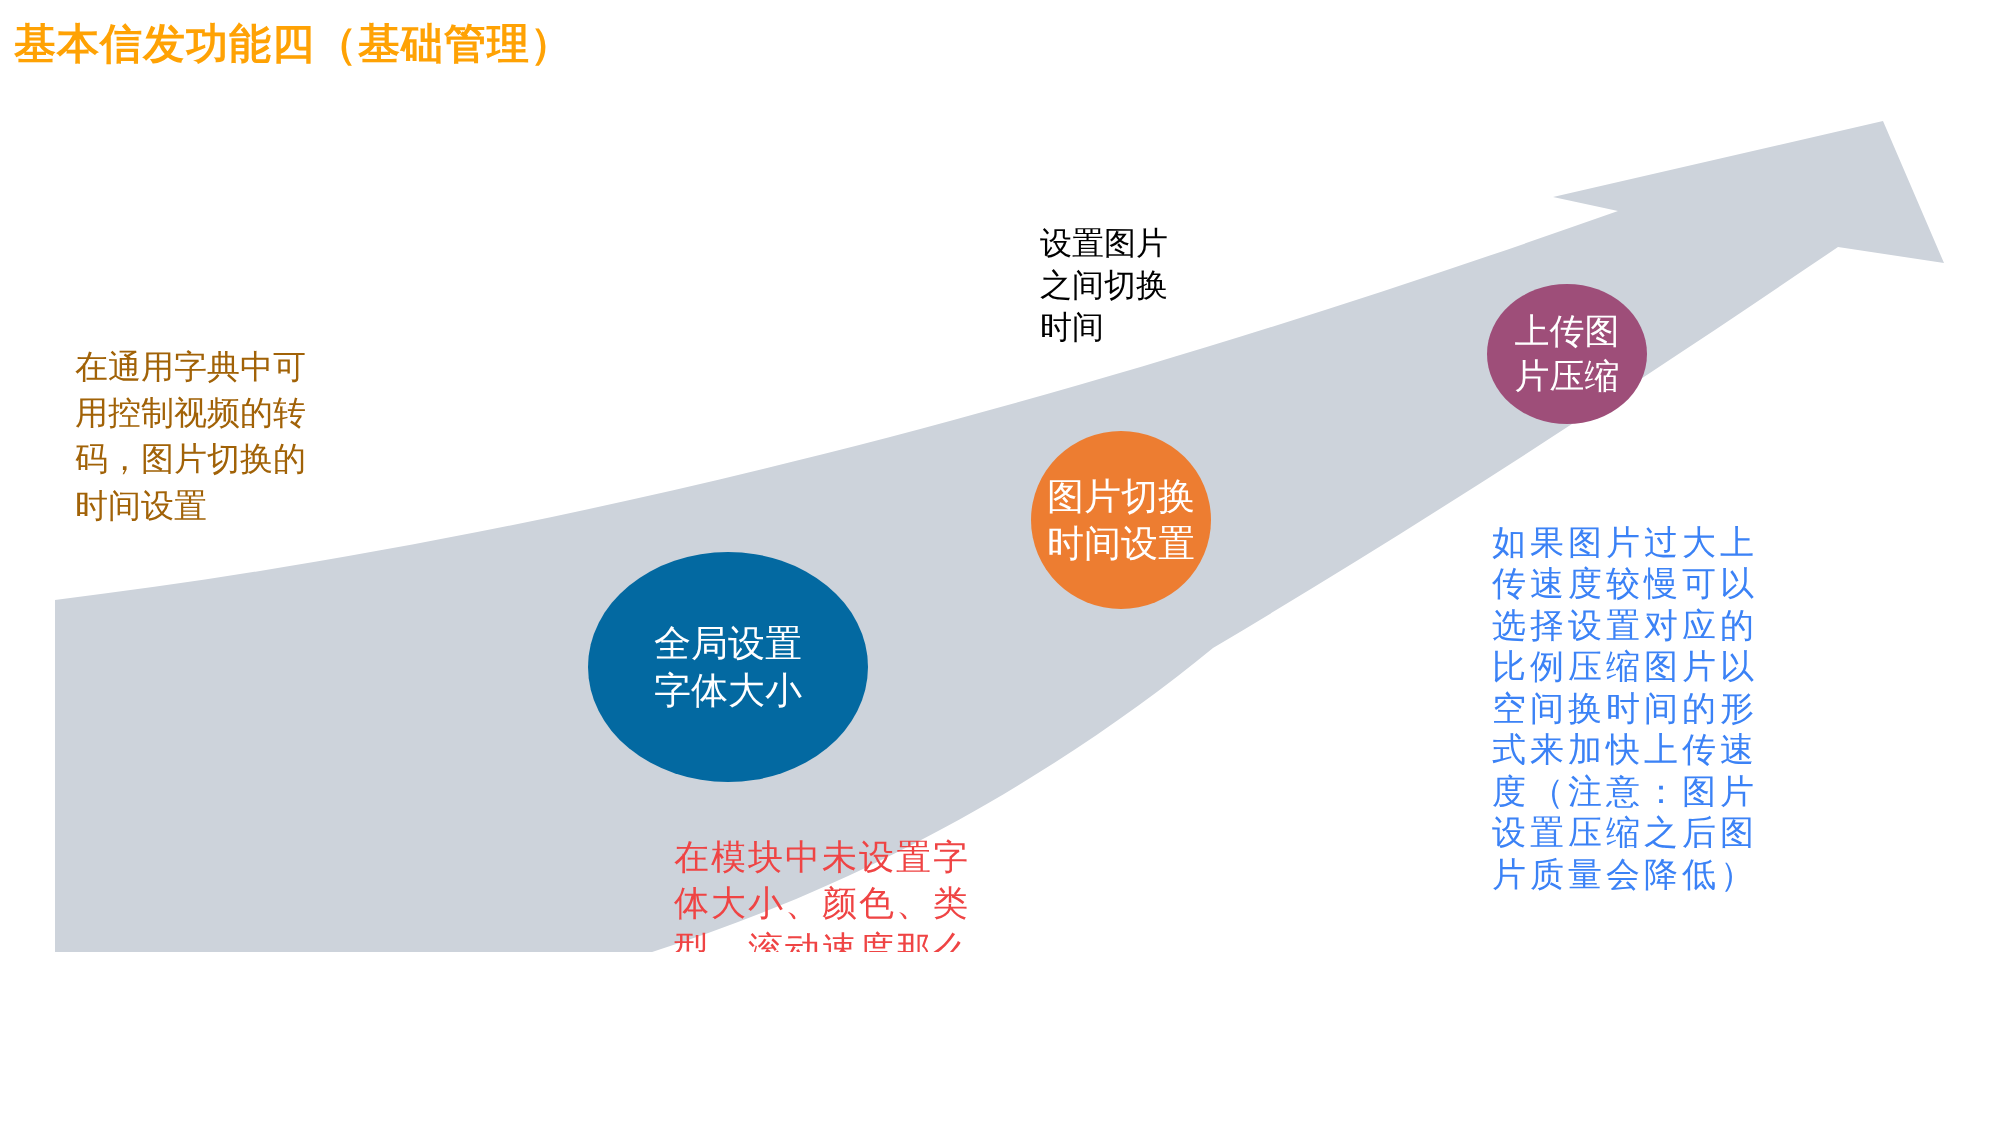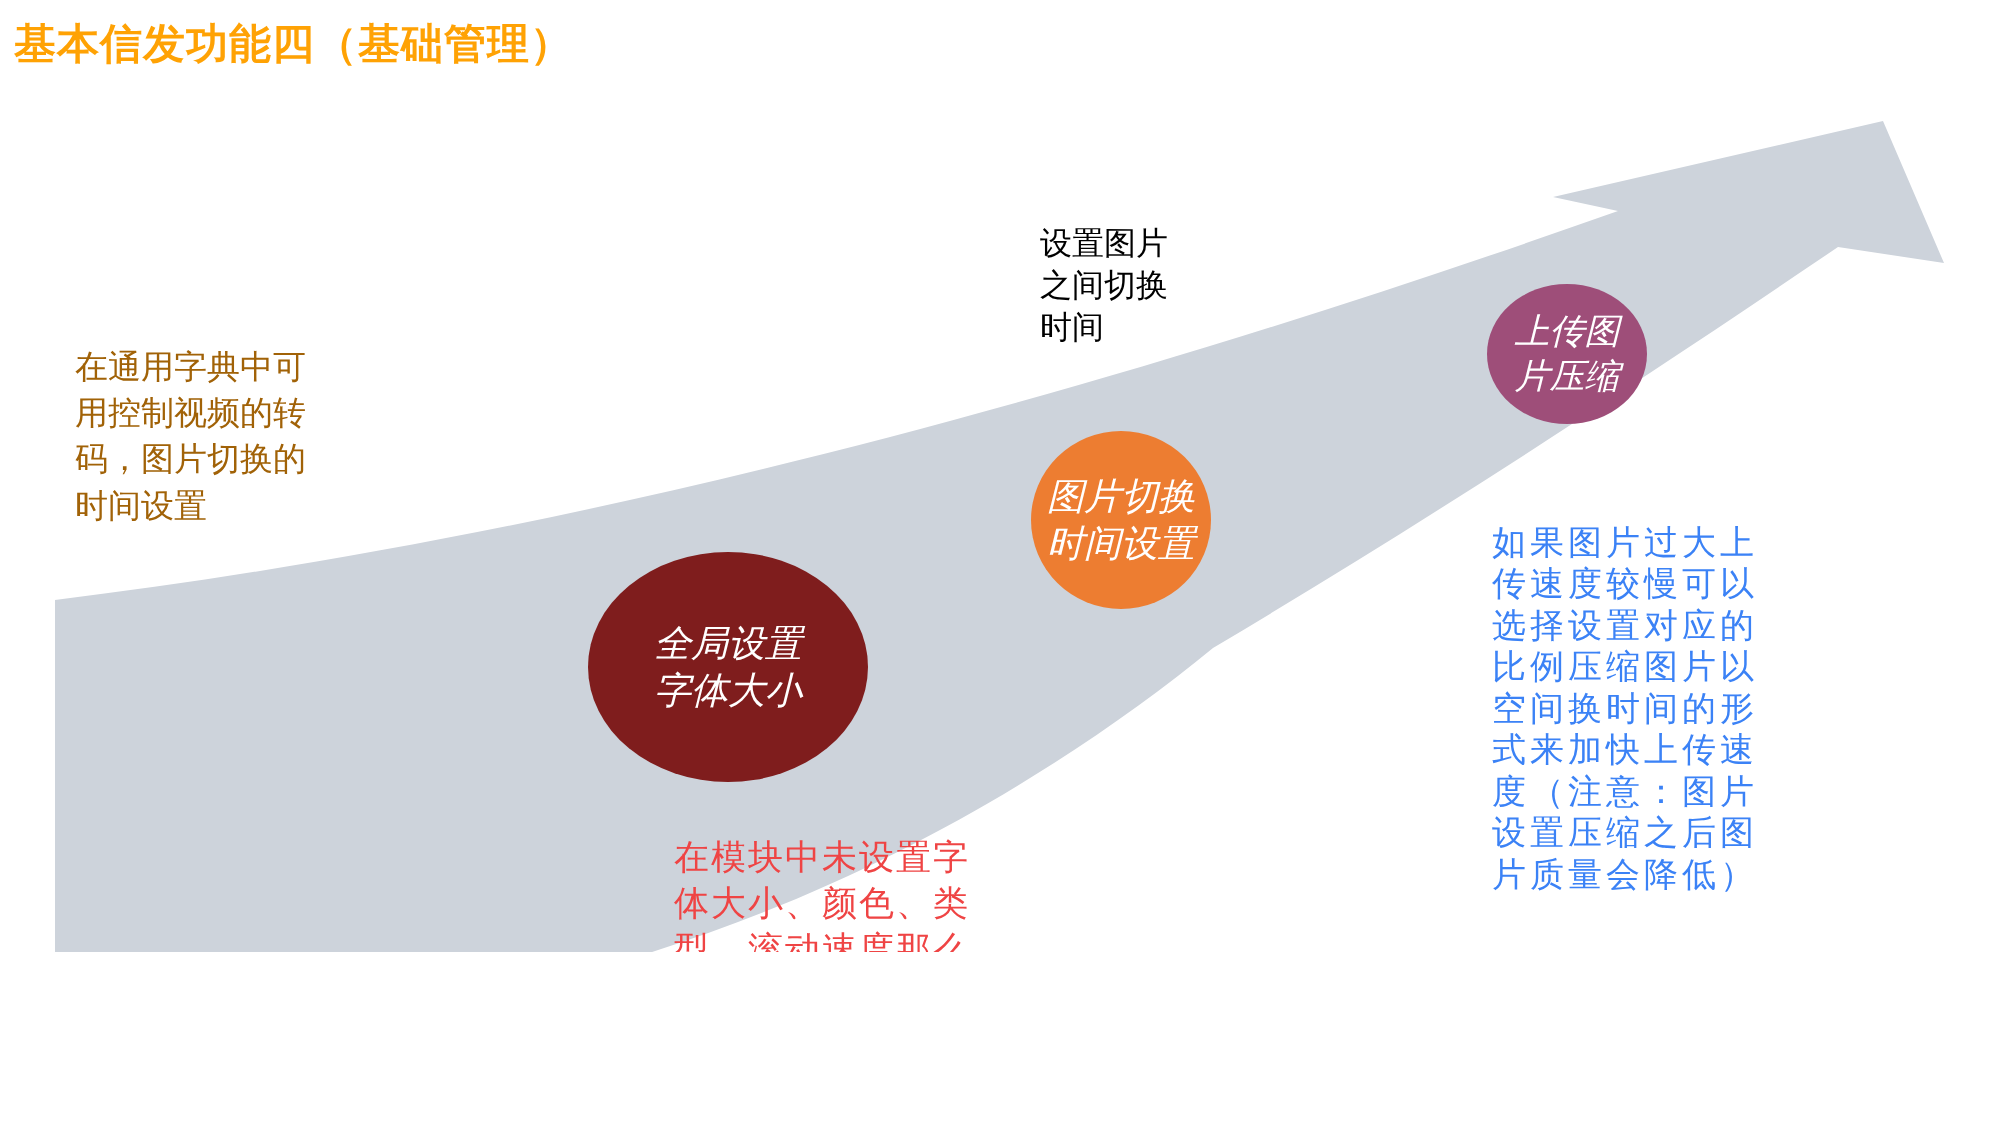--- a/index.html
+++ b/index.html
@@ -14,24 +14,23 @@
     position:absolute;left:14px;top:16px;
     font-size:42px;font-weight:bold;color:#FFA204;
     letter-spacing:1px;white-space:nowrap;
   }
   #arrow-svg{position:absolute;left:0;top:0;}
   .step-circle{
     position:absolute;border-radius:50%;
     display:flex;align-items:center;justify-content:center;
     text-align:center;color:#ffffff;white-space:pre-line;
     line-height:1.28;
-    font-style:italic;
   }
   .circle-blue  {left:73px;  top:612px; width:310px;height:292px;background:#5B9BD5;font-size:41px;}
-  .circle-yellow{left:588px; top:552px; width:280px;height:230px;background:#7f1d1d;font-size:37px;}
+  .circle-yellow{left:588px; top:552px; width:280px;height:230px;background:#0369a1;font-size:37px;}
   .circle-orange{left:1031px;top:431px; width:180px;height:178px;background:#ED7D31;font-size:37px;}
   .circle-purple{left:1487px;top:284px; width:160px;height:140px;background:#9E4E79;font-size:35px;}
   .note{
     position:absolute;white-space:pre-line;
     font-size:34px;line-height:1.32;
   }
   .note-blue  {left:75px;  top:344px; color:#a16207; font-size:33px;line-height:1.4;}
   .note-orange{left:1040px;top:222px; color:#000000; font-size:32px;line-height:1.32;}
   .note-yellow{left:674px; top:834px; color:#ef4444; font-size:35px;line-height:1.32;letter-spacing:2px;}
   .note-red   {left:1492px;top:522px; color:#3b82f6; font-size:34px;line-height:1.22;letter-spacing:4px;}

